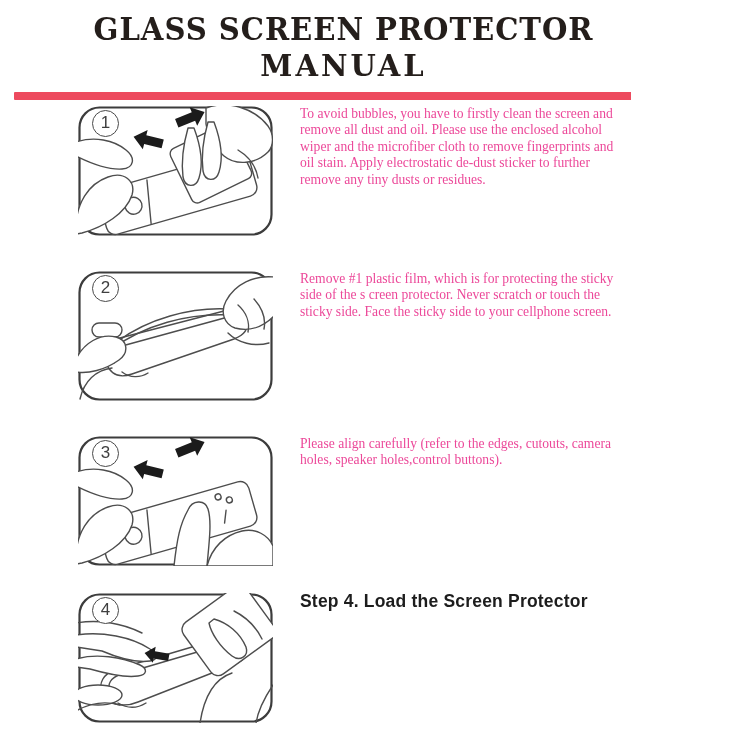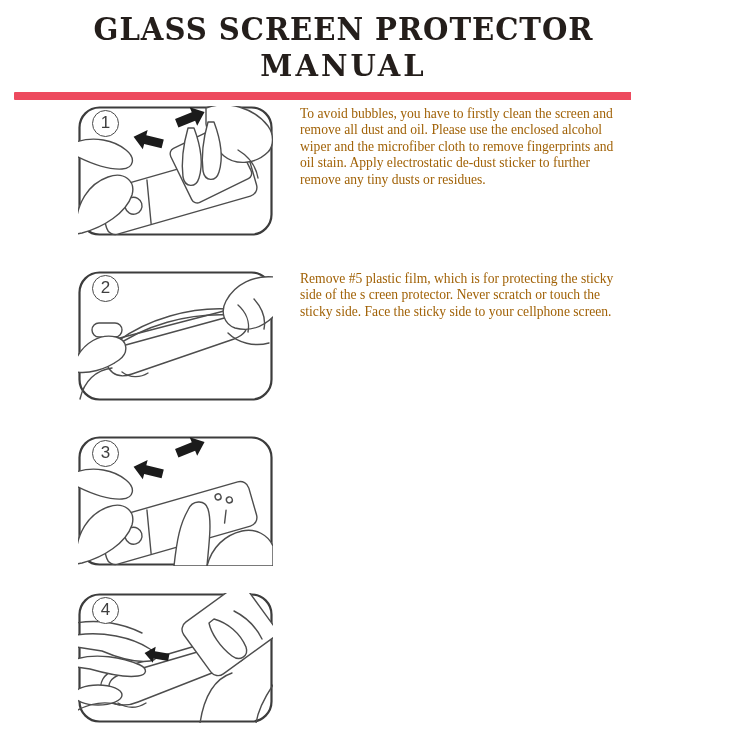--- a/index.html
+++ b/index.html
@@ -20,21 +20,21 @@
   .step-row.r3{margin-bottom:27px;}
   .step-row.r4{margin-bottom:0;}
   .illu{position:relative;width:195px;height:130px;flex:0 0 195px;}
   .illu svg{display:block;width:195px;height:130px;}
   .badge{position:absolute;left:14px;top:4px;width:27px;height:27px;border:1.6px solid #4a4a4a;
          border-radius:50%;display:flex;align-items:center;justify-content:center;
          font-size:17px;color:#3f3f3f;background:#fff;box-sizing:border-box;}
   .step-text{flex:1;margin-left:27px;padding-right:12px;max-width:440px;}
   .step-text h3{font-size:17.5px;font-weight:bold;color:#1d1d1d;margin:-2px 0 15px;letter-spacing:.2px;}
   .step-text p{font-family:"Liberation Serif",serif;font-size:13.6px;line-height:1.22;
-         color:#a16207;margin:0;}
+         color:#ec4899;margin:0;}
 
   
   svg .ln{fill:none;stroke:#4d4d4d;stroke-width:1.4;stroke-linecap:round;stroke-linejoin:round;}
   svg .wh{fill:#fff;stroke:#4d4d4d;stroke-width:1.4;stroke-linecap:round;stroke-linejoin:round;}
   svg .frame{fill:#fff;stroke:#3c3c3c;stroke-width:2.2;}
   svg .arrow{fill:#1b1b1b;stroke:none;}
 </style>
 </head>
 <body>
 
@@ -103,21 +103,21 @@
           <g>
             <path class="wh" d="M196,6 C176,4 157,13 148,30 C142,41 146,53 157,57 C171,61 185,56 196,45 Z"></path>
             <path class="ln" d="M160,34 C168,41 172,51 170,61"></path>
             <path class="ln" d="M176,28 C184,37 188,48 186,58"></path>
             <path class="ln" d="M150,62 C160,72 176,76 191,72"></path>
           </g>
         </svg>
         <span class="badge">2</span>
       </div>
       <div class="step-text">
-        <p>Remove #5 plastic film, which is for protecting the sticky side of the s creen protector. Never scratch or touch the sticky side. Face the sticky side to your cellphone screen.</p>
+        <p>Remove #1 plastic film, which is for protecting the sticky side of the s creen protector. Never scratch or touch the sticky side. Face the sticky side to your cellphone screen.</p>
       </div>
     </div>
 
     <div class="step-row r3">
       <div class="illu">
         <svg viewBox="0 0 195 130">
           <rect class="frame" x="1.5" y="1.5" width="192" height="127" rx="20"></rect>
           <g transform="rotate(-16 100 88)">
             <rect class="wh" x="22" y="64" width="156" height="46" rx="9"></rect>
             <path class="ln" d="M74,66 L66,109"></path>
@@ -135,20 +135,21 @@
             <path class="wh" d="M129,130 C134,111 147,99 164,95 C178,92 190,99 195,110 L195,130 Z"></path>
           </g>
           <g>
             <path class="arrow" transform="translate(58,21) rotate(14)" d="M0,10 L12,0 L12,5.5 L30,5.5 L30,14.5 L12,14.5 L12,20 Z"></path>
             <path class="arrow" transform="translate(95,8) rotate(-22)" d="M30,10 L18,0 L18,5.5 L0,5.5 L0,14.5 L18,14.5 L18,20 Z"></path>
           </g>
         </svg>
         <span class="badge">3</span>
       </div>
       <div class="step-text">
+        <p>Please align carefully (refer to the edges, cutouts, camera holes, speaker holes,control buttons).</p>
       </div>
     </div>
 
     <div class="step-row r4">
       <div class="illu">
         <svg viewBox="0 0 195 130">
           <rect class="frame" x="1.5" y="1.5" width="192" height="127" rx="20"></rect>
           <g>
             <path class="wh" d="M24,100 C20,90 26,81 36,77 L148,44 C158,41 166,44 169,52 C172,60 167,67 157,71 L60,109 C46,115 29,112 24,100 Z"></path>
             <path class="ln" d="M32,98 C29,91 33,85 41,82 L150,50"></path>
@@ -168,17 +169,18 @@
             <path class="wh" d="M136,26 C150,30 162,40 168,54 C171,63 162,69 154,63 C142,54 133,40 131,30 Z"></path>
             <path class="ln" d="M156,18 C168,24 178,34 184,46"></path>
             <path class="ln" d="M122,130 C126,104 136,86 154,80"></path>
             <path class="ln" d="M195,92 C187,104 180,118 178,130"></path>
           </g>
           <path class="arrow" transform="translate(68,52) rotate(10) scale(0.82)" d="M0,10 L12,0 L12,5.5 L30,5.5 L30,14.5 L12,14.5 L12,20 Z"></path>
         </svg>
         <span class="badge">4</span>
       </div>
       <div class="step-text">
+        <h3>Step 4. Load the Screen Protector</h3>
       </div>
     </div>
 
   </main>
 </div>
 
 </body></html>

